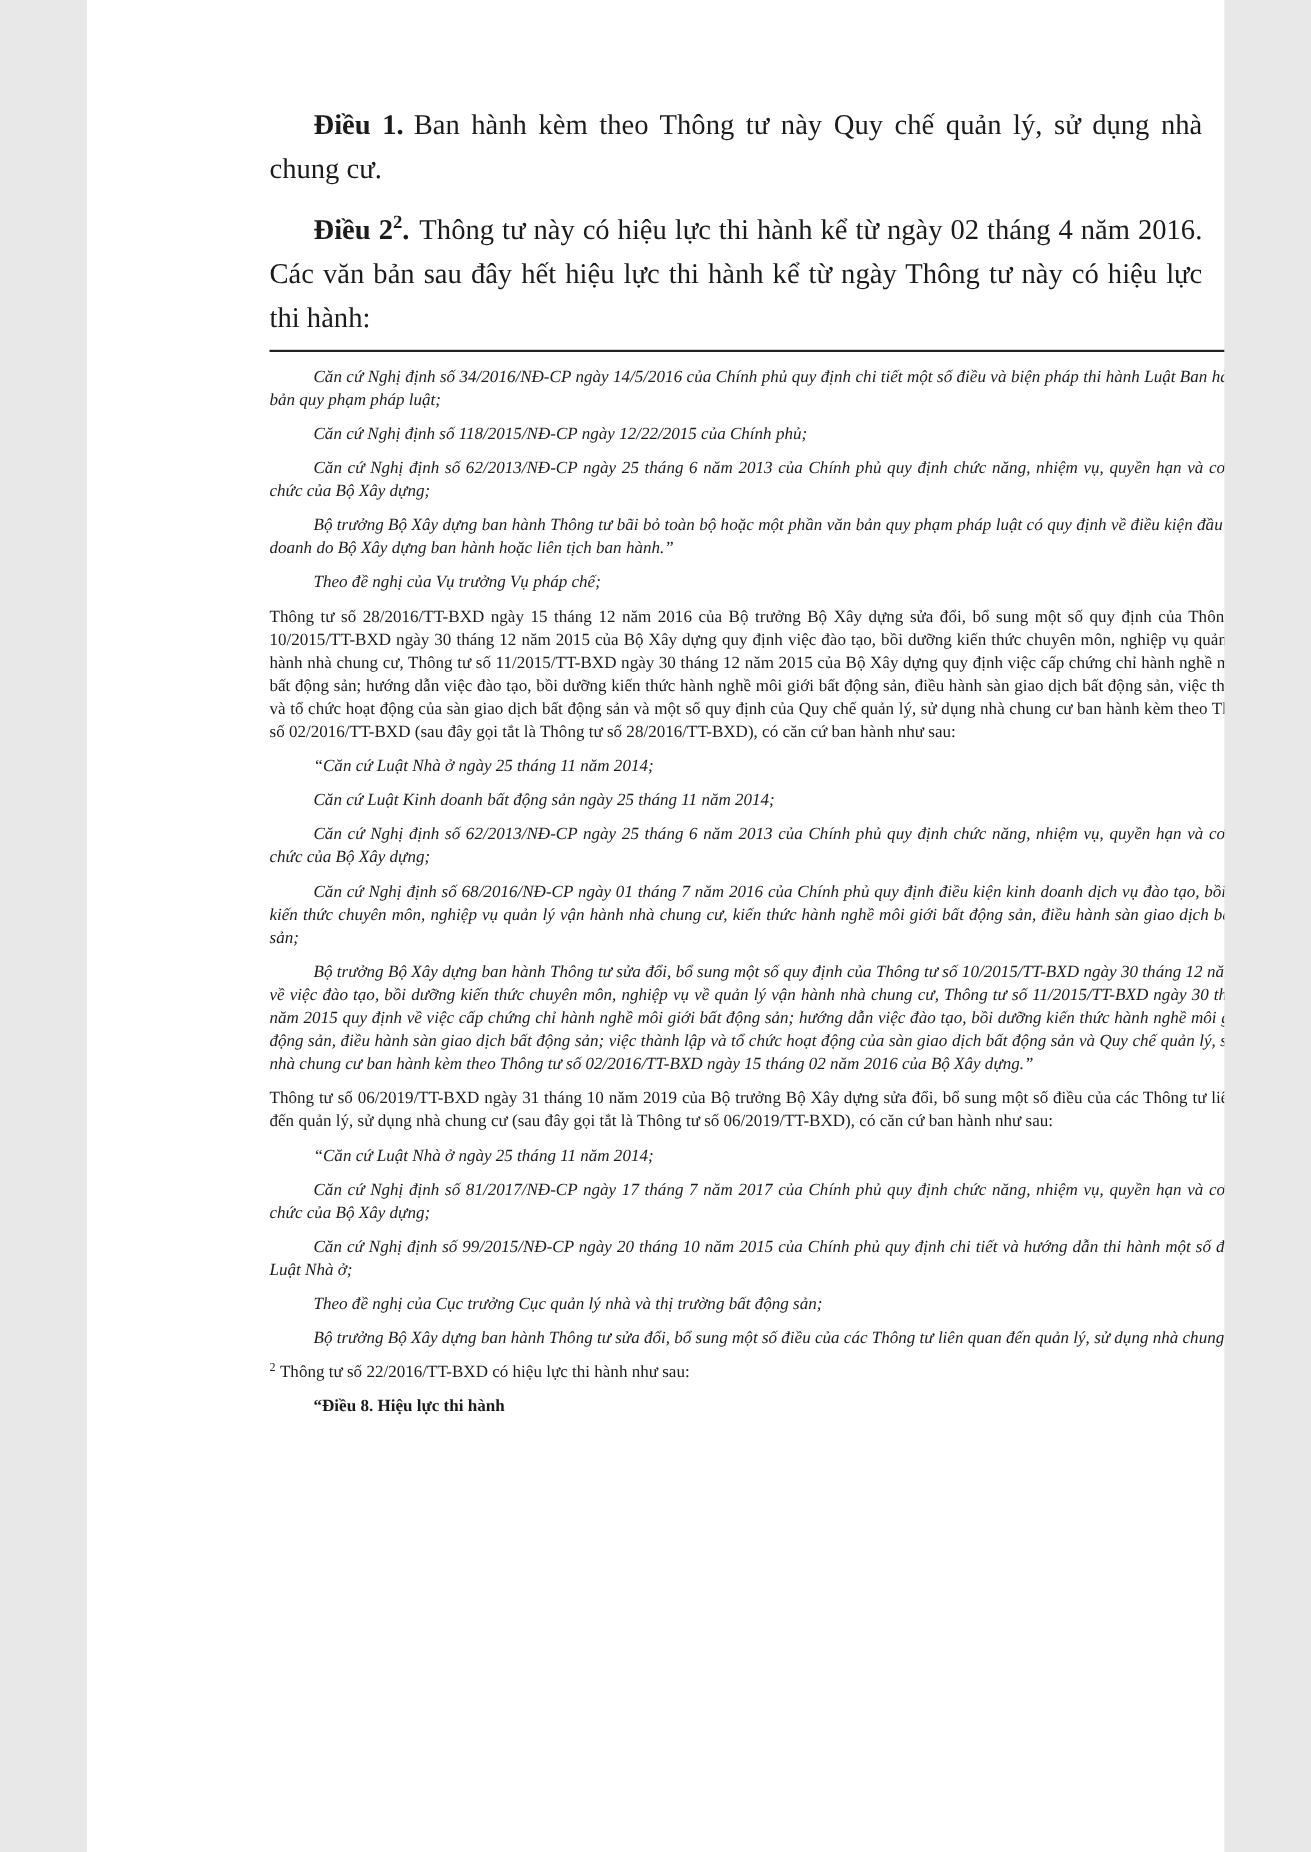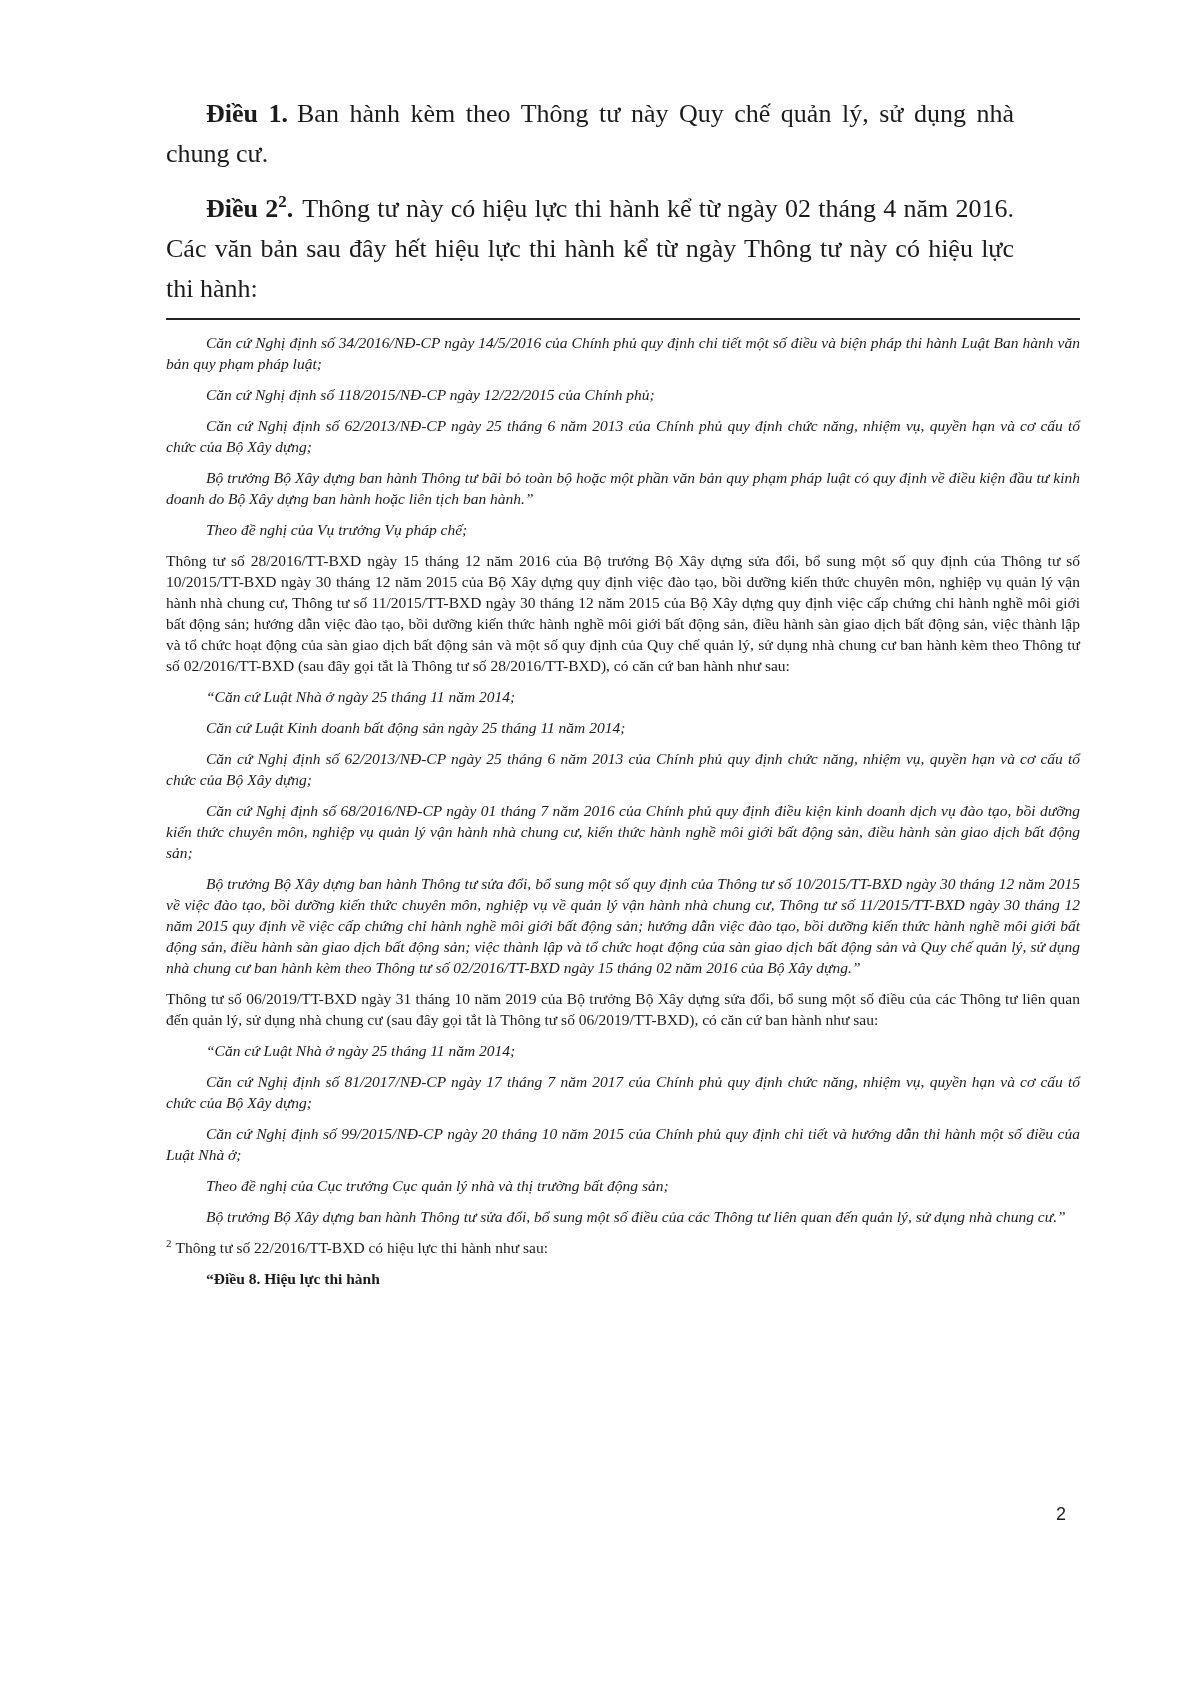--- a/index.html
+++ b/index.html
@@ -1,18 +1,18 @@
 <!DOCTYPE html>
 <html><head>
 <meta charset="utf-8">
 <style>
   html, body { margin: 0; padding: 0; background: #e8e8e8; }
   .page {
     position: relative;
-    width: 1192px;
+    width: 1034px;
     height: 1684px;
     margin: 0 auto;
     background: #ffffff;
     color: #1b1b1b;
     font-family: "Liberation Serif", "DejaVu Serif", serif;
     overflow: hidden;
   }
   
   .main-block {
     position: absolute;

